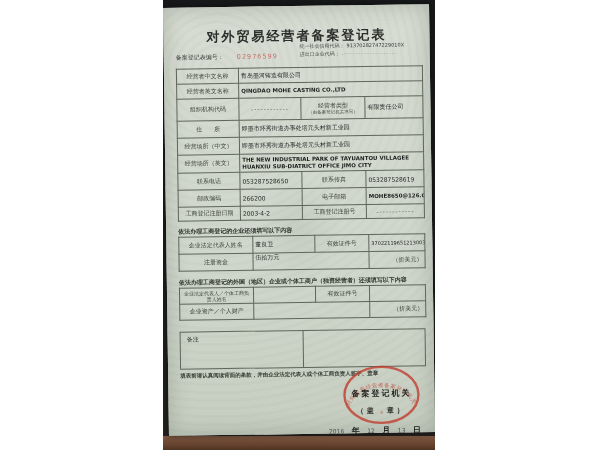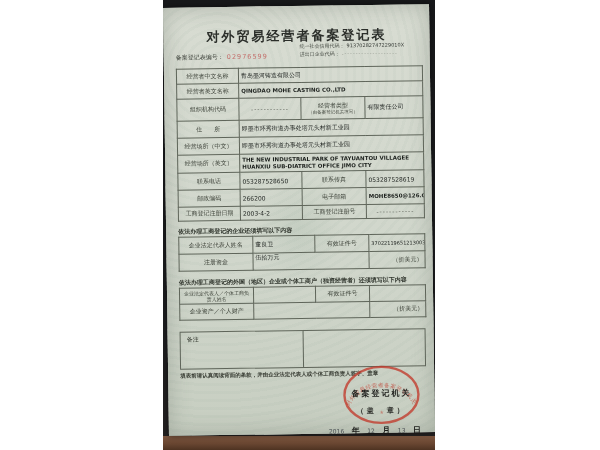--- a/index.html
+++ b/index.html
@@ -28,21 +28,21 @@
     transform:rotate(-0.8deg);
     box-shadow:inset 0 0 22px rgba(70,80,70,.28), 0 0 6px rgba(0,0,0,.55);
     z-index:1;
   }
   .title{position:absolute;top:21px;left:0;width:100%;text-align:center;
     font-size:13px;font-weight:bold;letter-spacing:2px;color:#2b2e2a;}
   .meta-right{position:absolute;top:37px;right:8px;width:122px;font-size:5px;color:#454a43;line-height:1.5;}
   .meta-right .val{color:#3a3f3a;margin-left:2px;}
   .meta-right .dash{letter-spacing:1px;color:#666b62;}
   .serial{position:absolute;top:46px;left:12px;font-size:6px;color:#3a3e37;}
-  .serial .red{color:#c4706c;font-size:6.5px;letter-spacing:1px;margin-left:3px;}
+  .serial .red{color:#c4706c;font-size:6.5px;letter-spacing:1px;margin-left:13px;}
   table{border-collapse:collapse;table-layout:fixed;width:246px;}
   td{border:1px solid #5f655a;font-size:6px;color:#23261f;padding:0 2px;overflow:hidden;vertical-align:middle;}
   td.lab{text-align:center;color:#3b4037;}
   td.val{color:#1f2320;}
   td.eng{font-size:5.5px;line-height:1.2;color:#1c201d;font-weight:bold;}
   td.dash{color:#5a5f56;letter-spacing:1px;text-align:center;}
   td.usd{text-align:right;color:#3b4037;}
   .sub{display:block;font-size:4.5px;color:#4a4f46;line-height:1.1;}
   .t1{position:absolute;top:61px;left:12px;}
   .h2,.h3{position:absolute;left:12px;font-size:6px;font-weight:bold;color:#2f342c;white-space:nowrap;}

